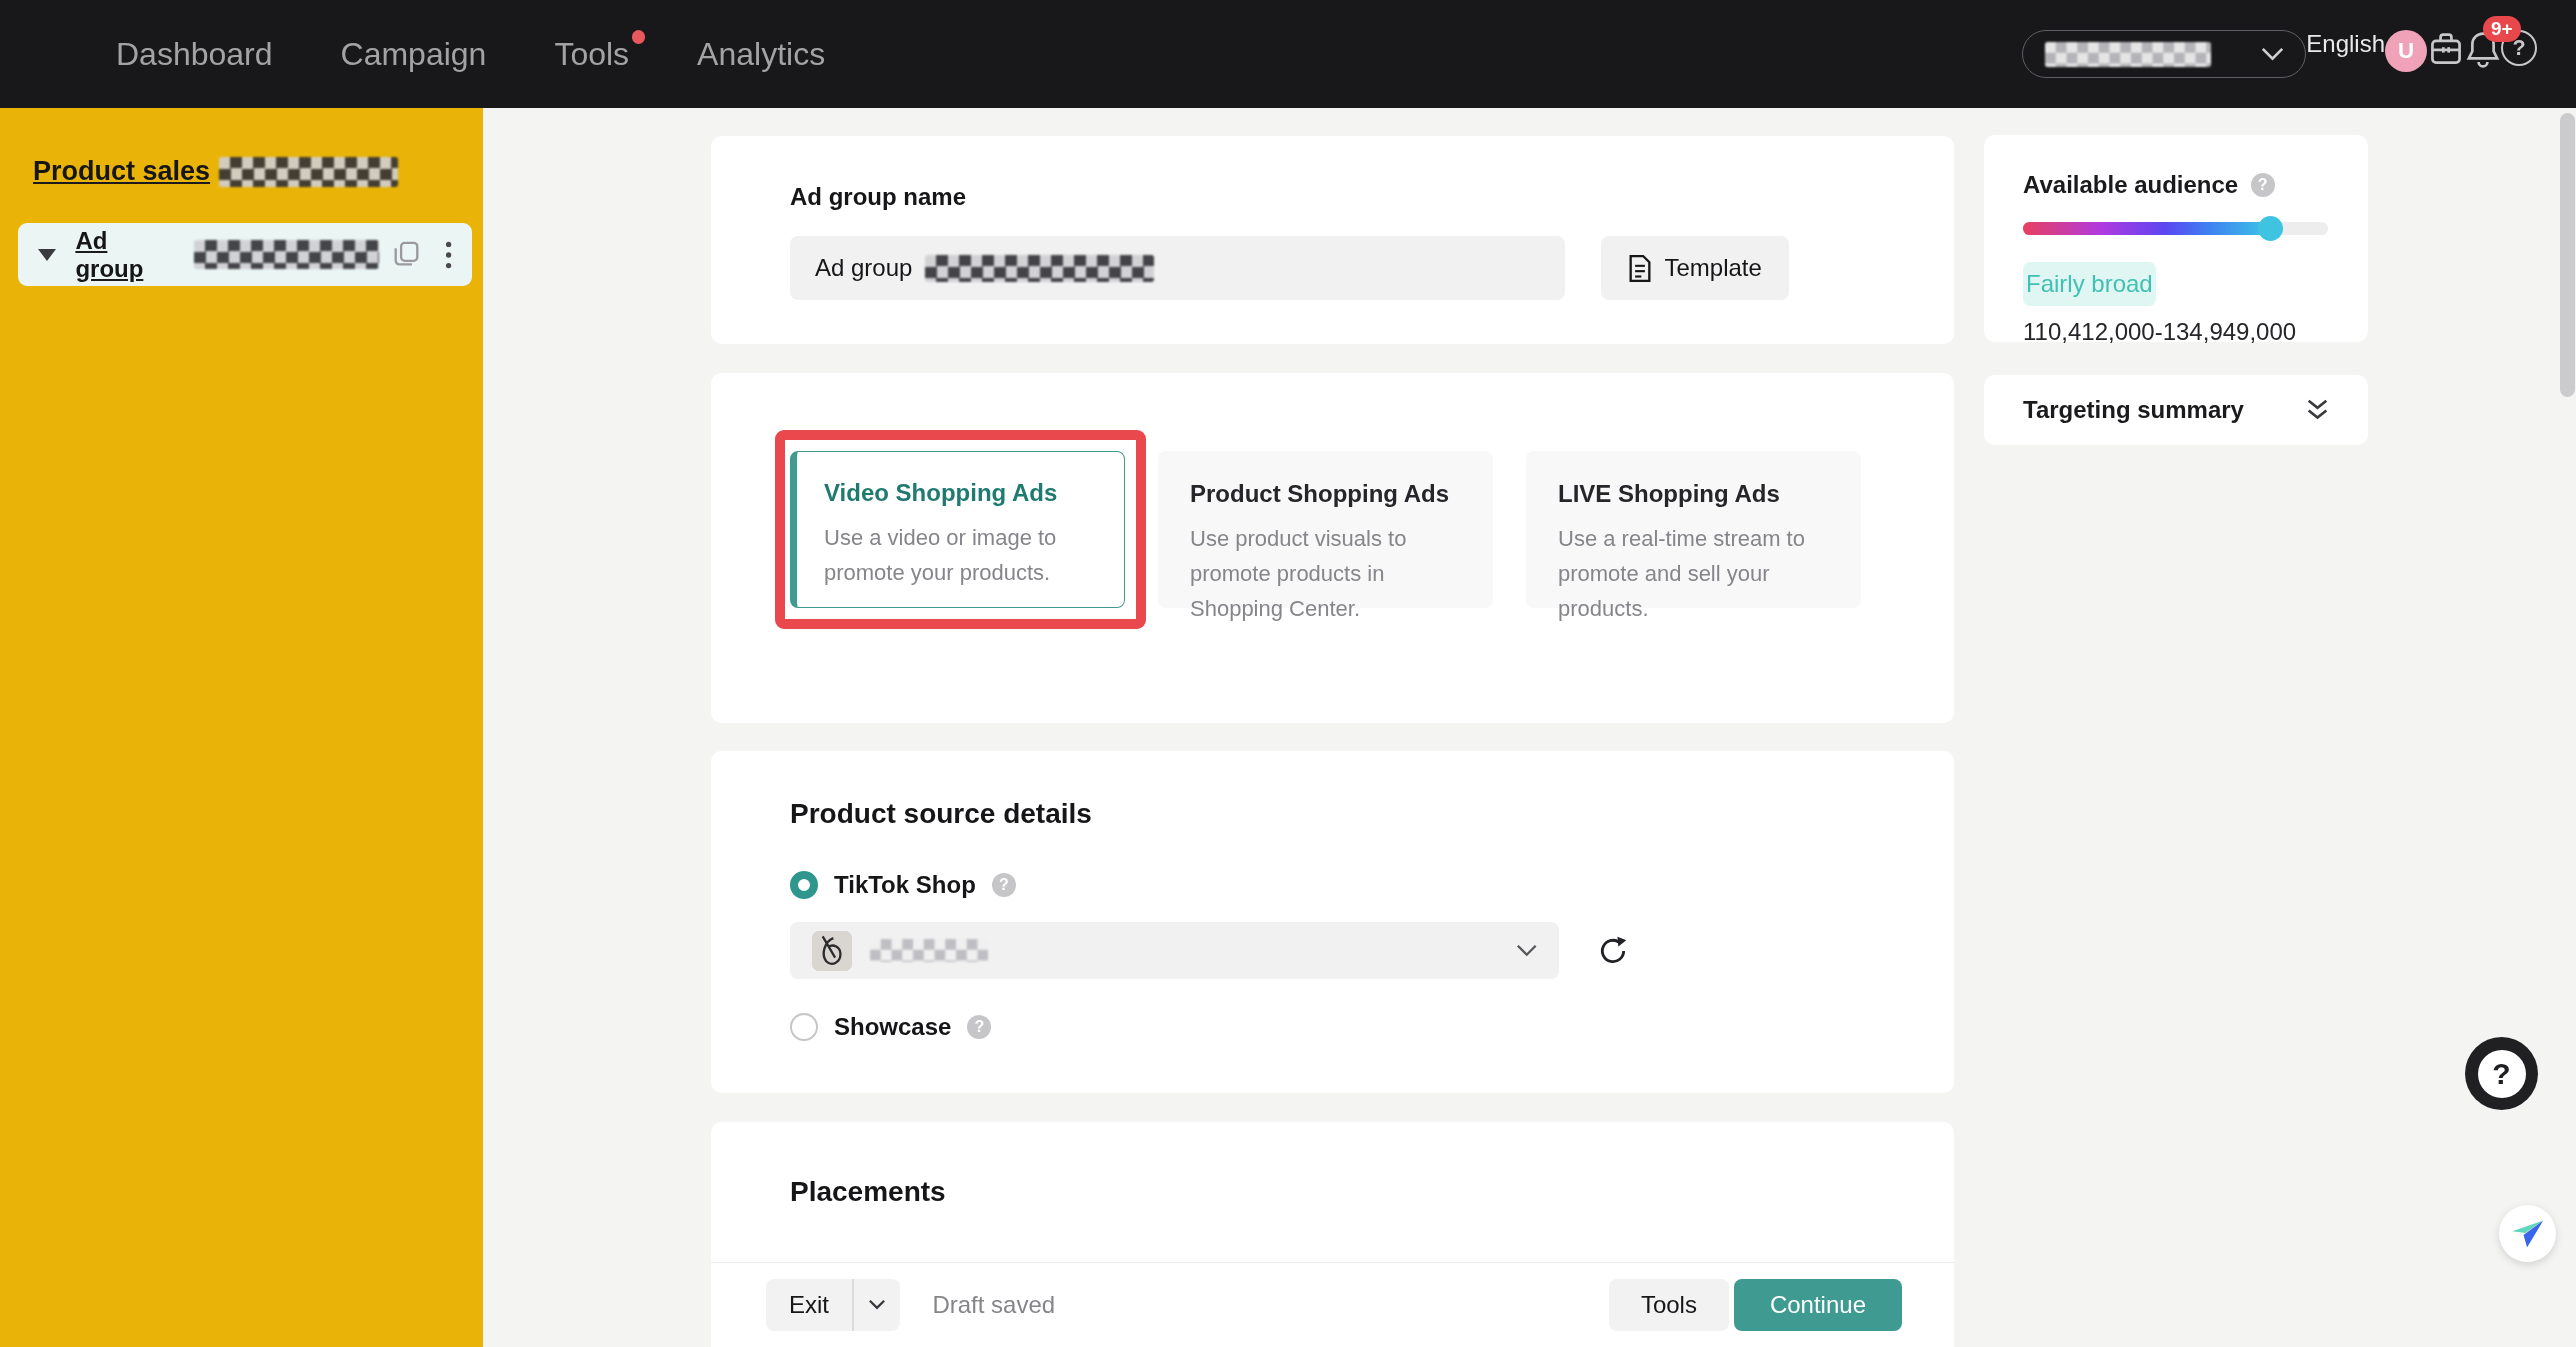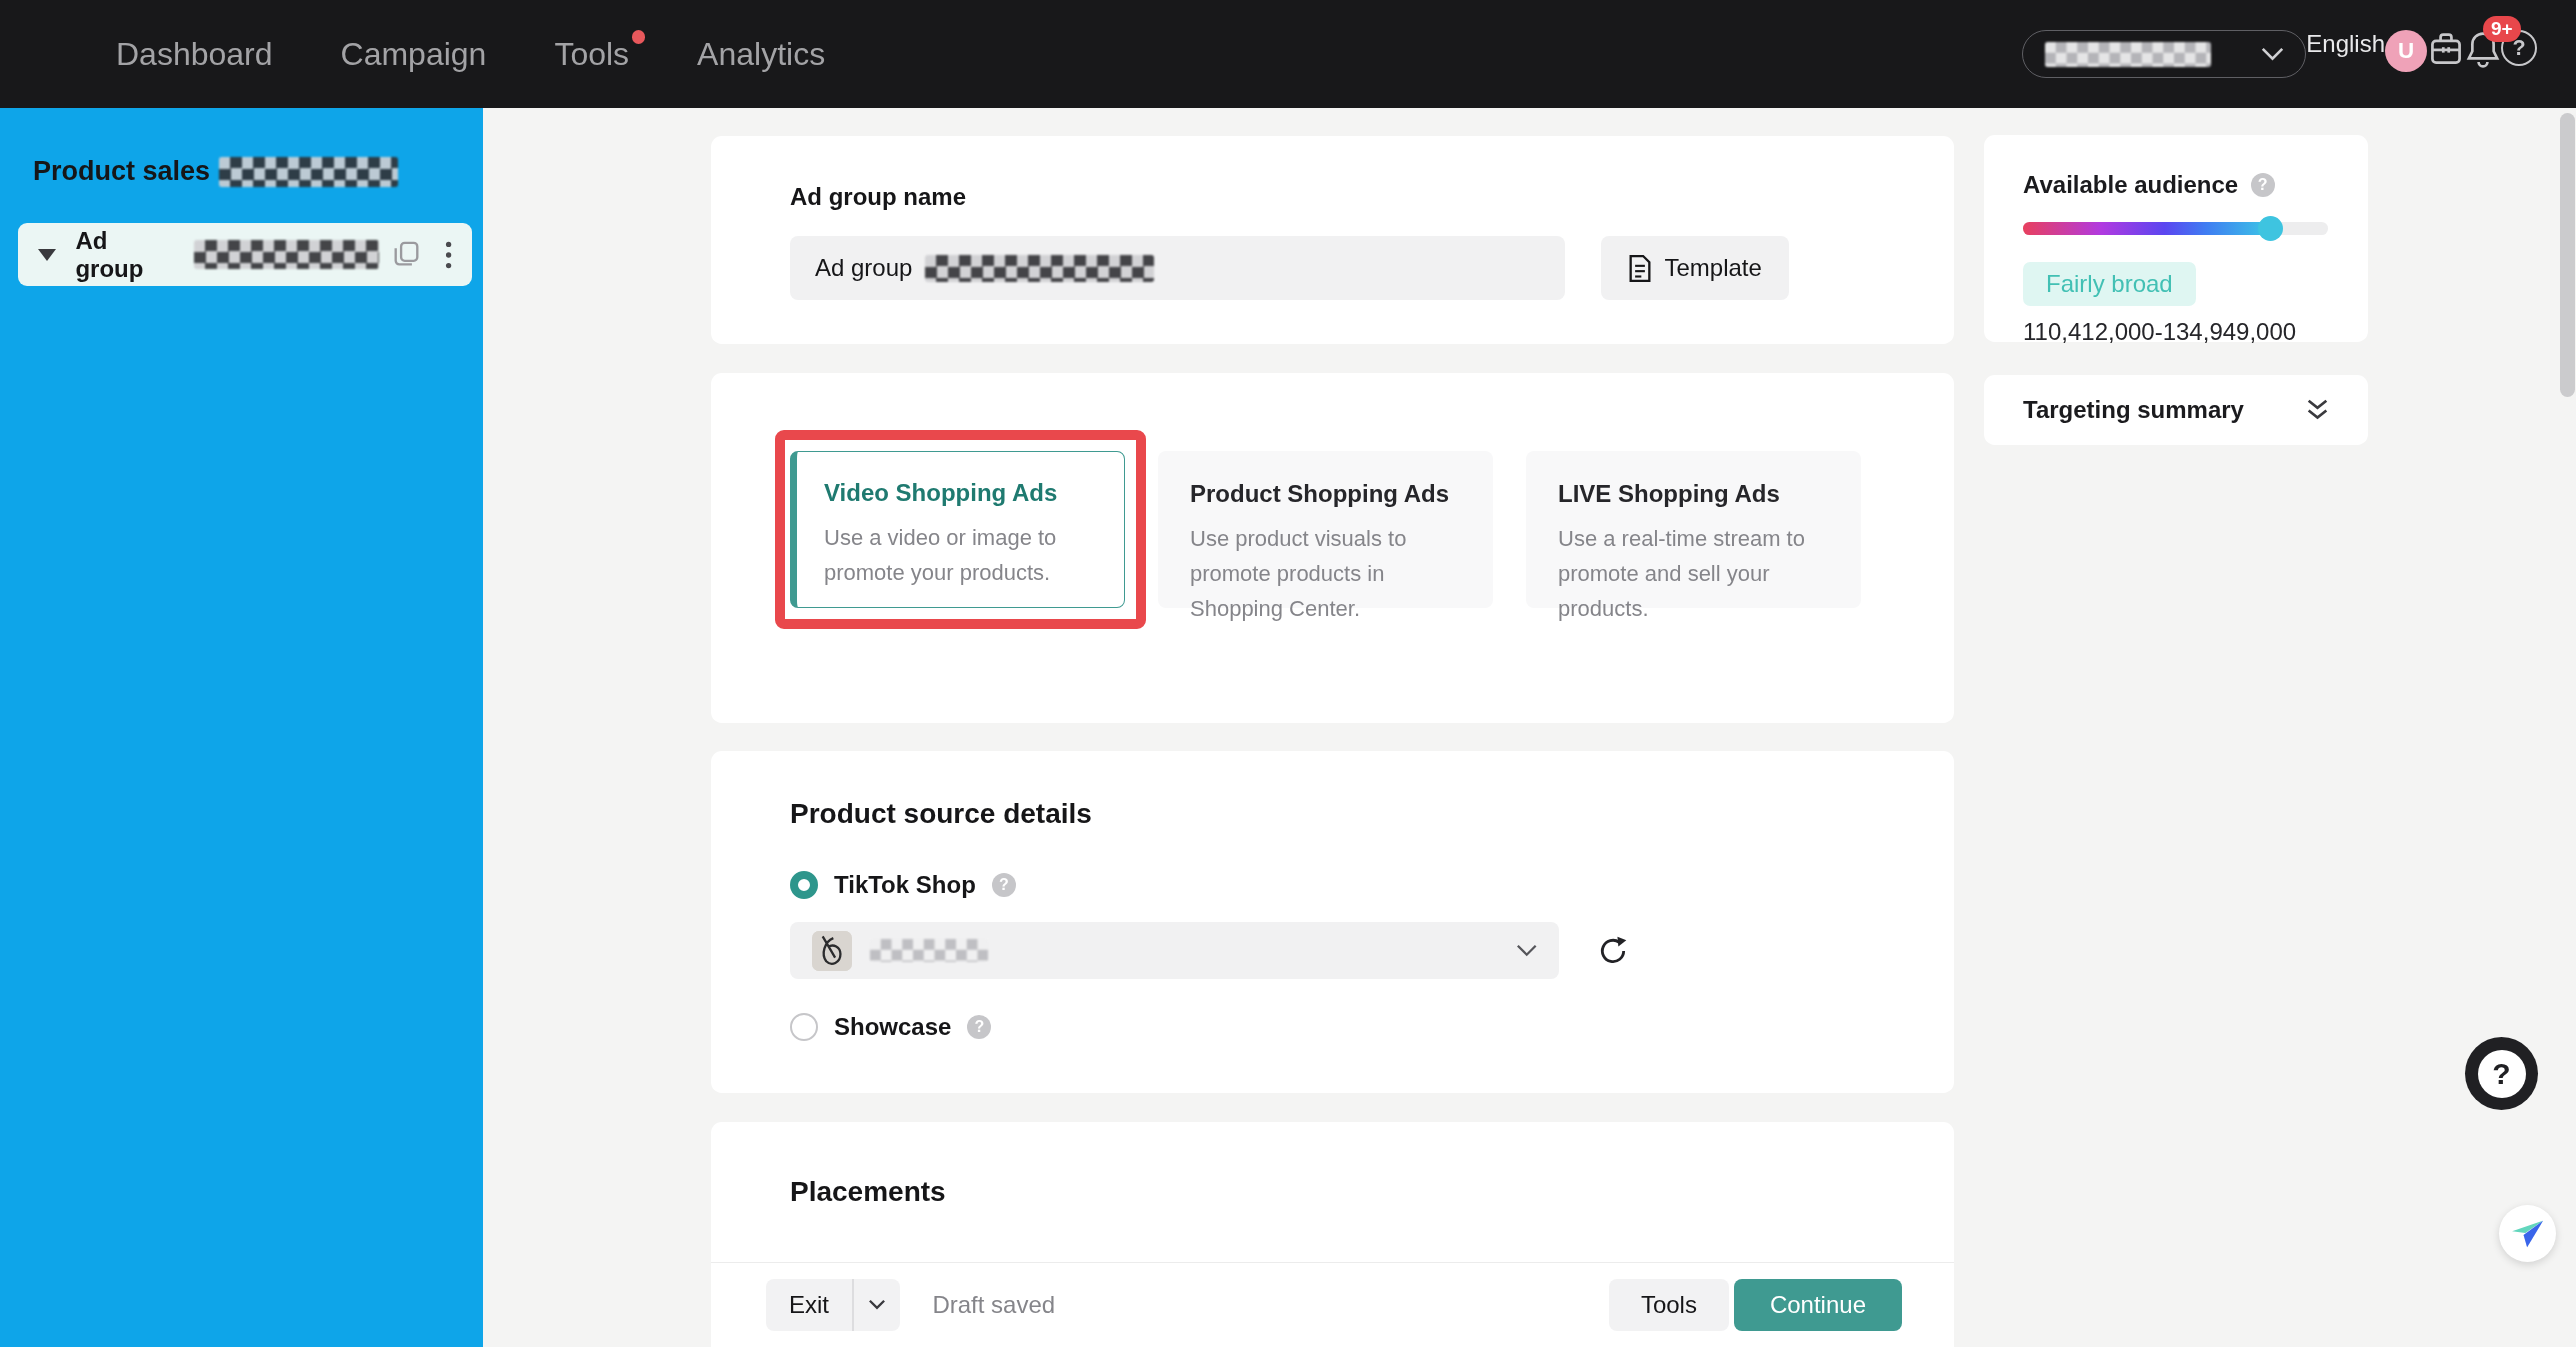--- a/index.html
+++ b/index.html
@@ -35,21 +35,21 @@
   .nav-lang { color:#e9e9eb; font-size:24px; }
   .avatar { width:42px; height:42px; border-radius:50%; background:#efa2b8; color:#fff;
             font-size:22.4px; font-weight:600; display:flex; align-items:center; justify-content:center; }
   .nav-ic { position:relative; display:flex; align-items:center; justify-content:center; }
   .badge { position:absolute; top:-14.3px; right:-19.7px; background:#e8474b; color:#fff;
            font-size:19px; font-weight:600; border-radius:13.4px; padding:1.8px 8px; line-height:1.2; }
   .help-ring { width:36px; height:36px; border:2.7px solid #c7c7ca; border-radius:50%;
                color:#c7c7ca; font-size:21.5px; font-weight:700; display:flex; align-items:center; justify-content:center; }
 
   
-  .sidebar { position:absolute; top:108px; left:0; width:483px; height:1239px; background:#0ea5e9; }
+  .sidebar { position:absolute; top:108px; left:0; width:483px; height:1239px; background:#eab308;text-decoration:underline; }
   .sb-title { margin:48px 0 0 33px; font-size:27px; font-weight:700; color:#161618; display:flex; align-items:center; gap:9px; }
   .sb-title .px { width:179px; height:30px; }
   .sb-row { margin:36px 10.7px 0 18px; height:63px; background:#ebf6f4; border-radius:9px;
             display:flex; align-items:center; padding:0 19.7px; gap:14.3px; cursor:pointer; }
   .caret { width:0; height:0; border-left:9.8px solid transparent; border-right:9.8px solid transparent; border-top:12.5px solid #3a3a3e; }
   .sb-row-label { font-size:24px; font-weight:600; color:#161618; margin-left:5.4px; }
   .sb-row .px { width:190px; height:29px; }
   .sb-row-icons { margin-left:auto; display:flex; align-items:center; gap:25px; }
 
   
@@ -109,21 +109,21 @@
 
   
   .aside-card { position:absolute; left:1984px; width:384px; background:#fff; border-radius:10.7px; }
   .audience-card { top:135px; height:207px; padding:36px 39px 0; }
   .aud-title-row { display:flex; align-items:center; gap:12.5px; }
   .aud-title { font-size:24px; font-weight:600; color:#1b1b1e; }
   .gauge { position:relative; margin-top:23px; width:305px; height:12.5px; border-radius:6.3px; background:#ededee; }
   .gauge-fill { position:absolute; left:0; top:0; height:12.5px; border-radius:6.3px;
                 background:linear-gradient(90deg,#e8405e 0%,#b13ae0 32%,#5b46f0 58%,#3f7df2 75%,#3cc3e6 100%); }
   .gauge-dot { position:absolute; top:-6.3px; width:25px; height:25px; border-radius:50%; background:#3ec4e0; cursor:pointer; }
-  .aud-pill { display:inline-block; margin-top:27px; padding:8px 23px; background:#dff6f2; border-radius:7.2px;
+  .aud-pill { display:inline-block; margin-top:27px; padding:8px 3px; background:#dff6f2; border-radius:7.2px;
               color:#42c0b4; font-size:24px; }
   .aud-range { margin-top:12.5px; font-size:24px; color:#26262a; }
   .targeting-card { top:375px; height:70px; display:flex; align-items:center; padding:0 39px; cursor:pointer; }
   .targeting-title { font-size:24px; font-weight:600; color:#1b1b1e; }
   .targeting-card .spacer { flex:1; }
 
   
   .float-help { position:absolute; left:2465px; top:1037px; width:73px; height:73px; border-radius:50%;
                 background:#202023; display:flex; align-items:center; justify-content:center; cursor:pointer; }
   .float-help-inner { width:48px; height:48px; border-radius:50%; background:#fff; color:#202023;

